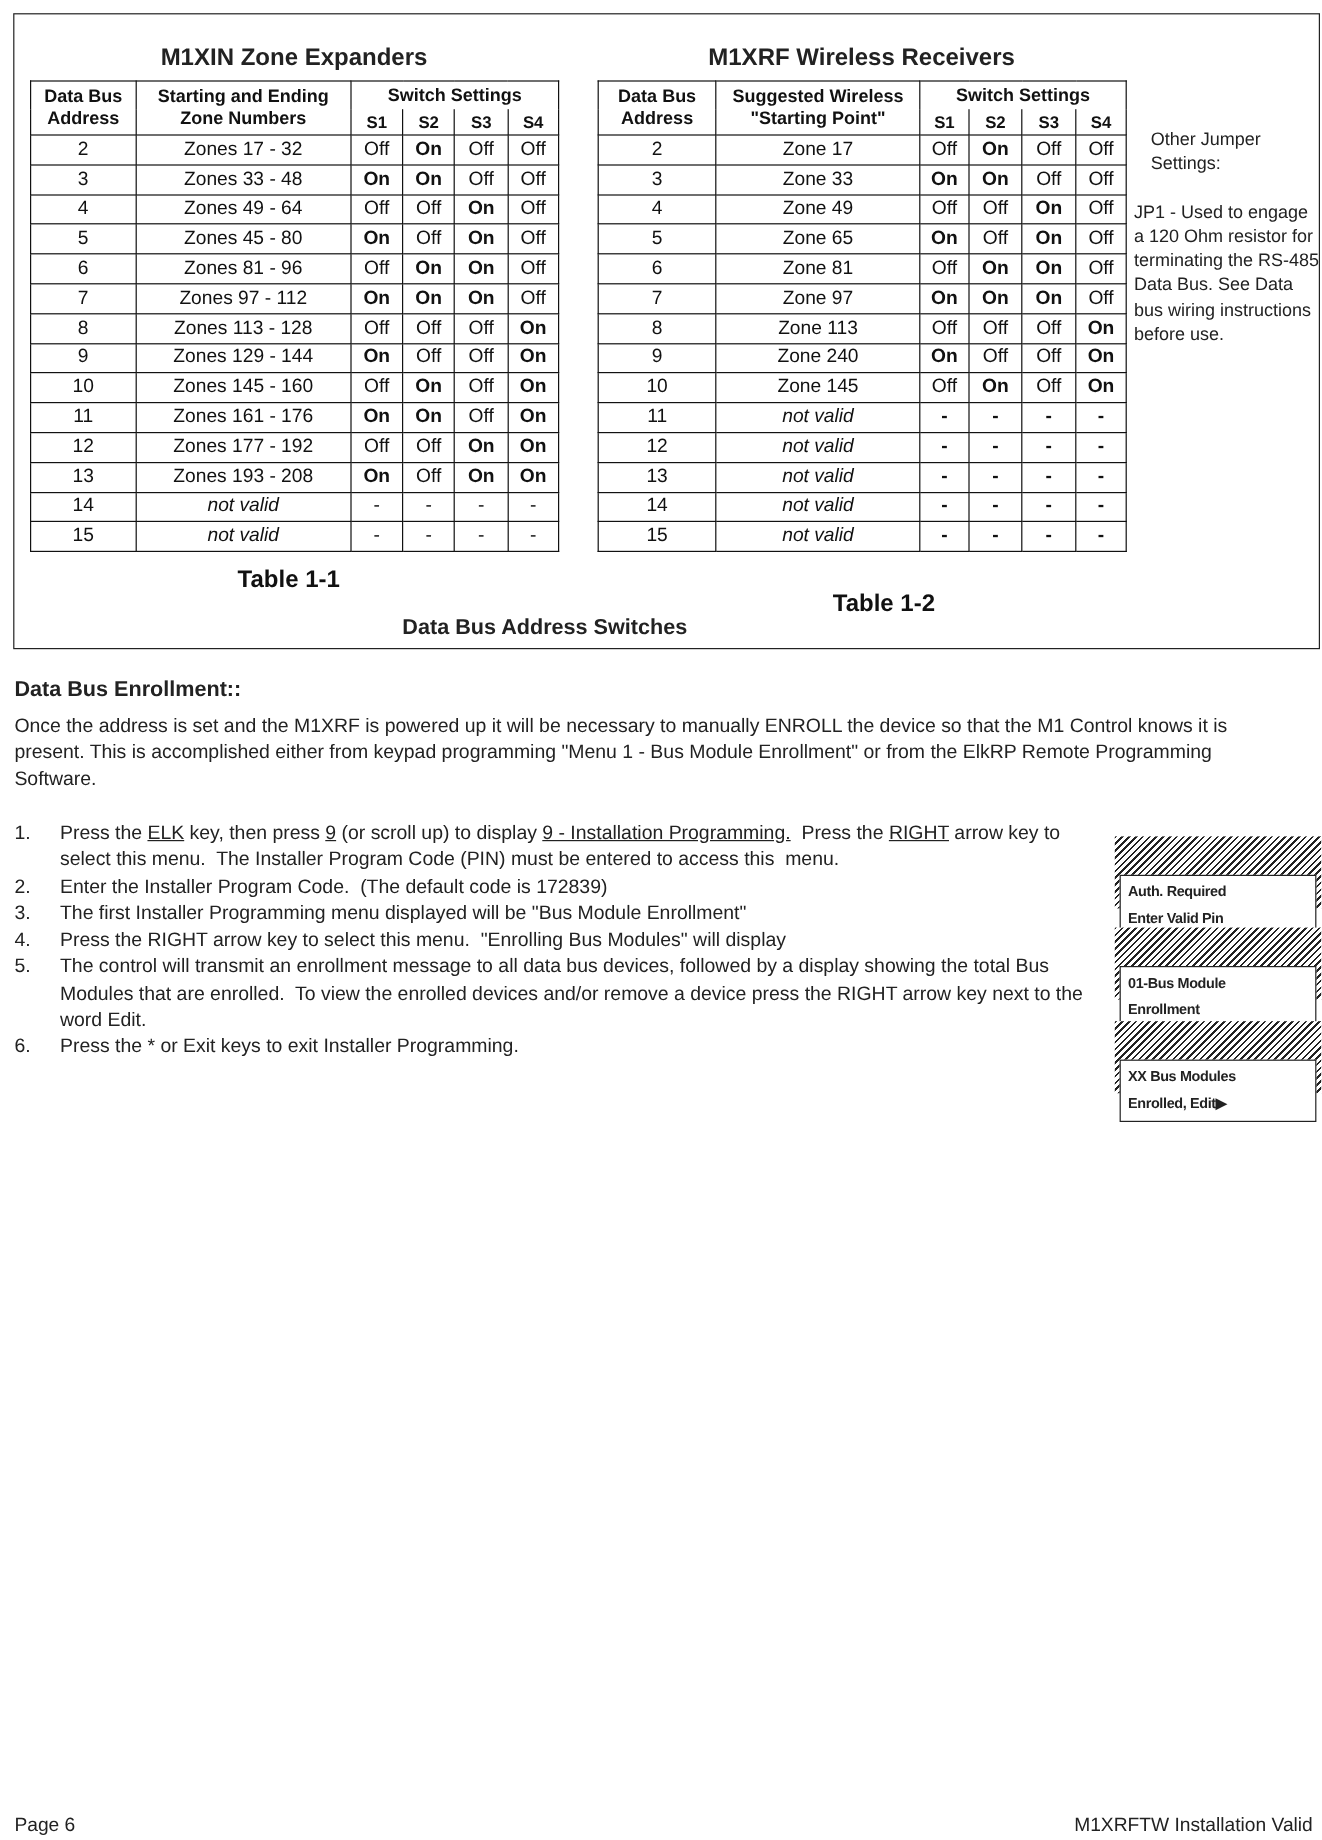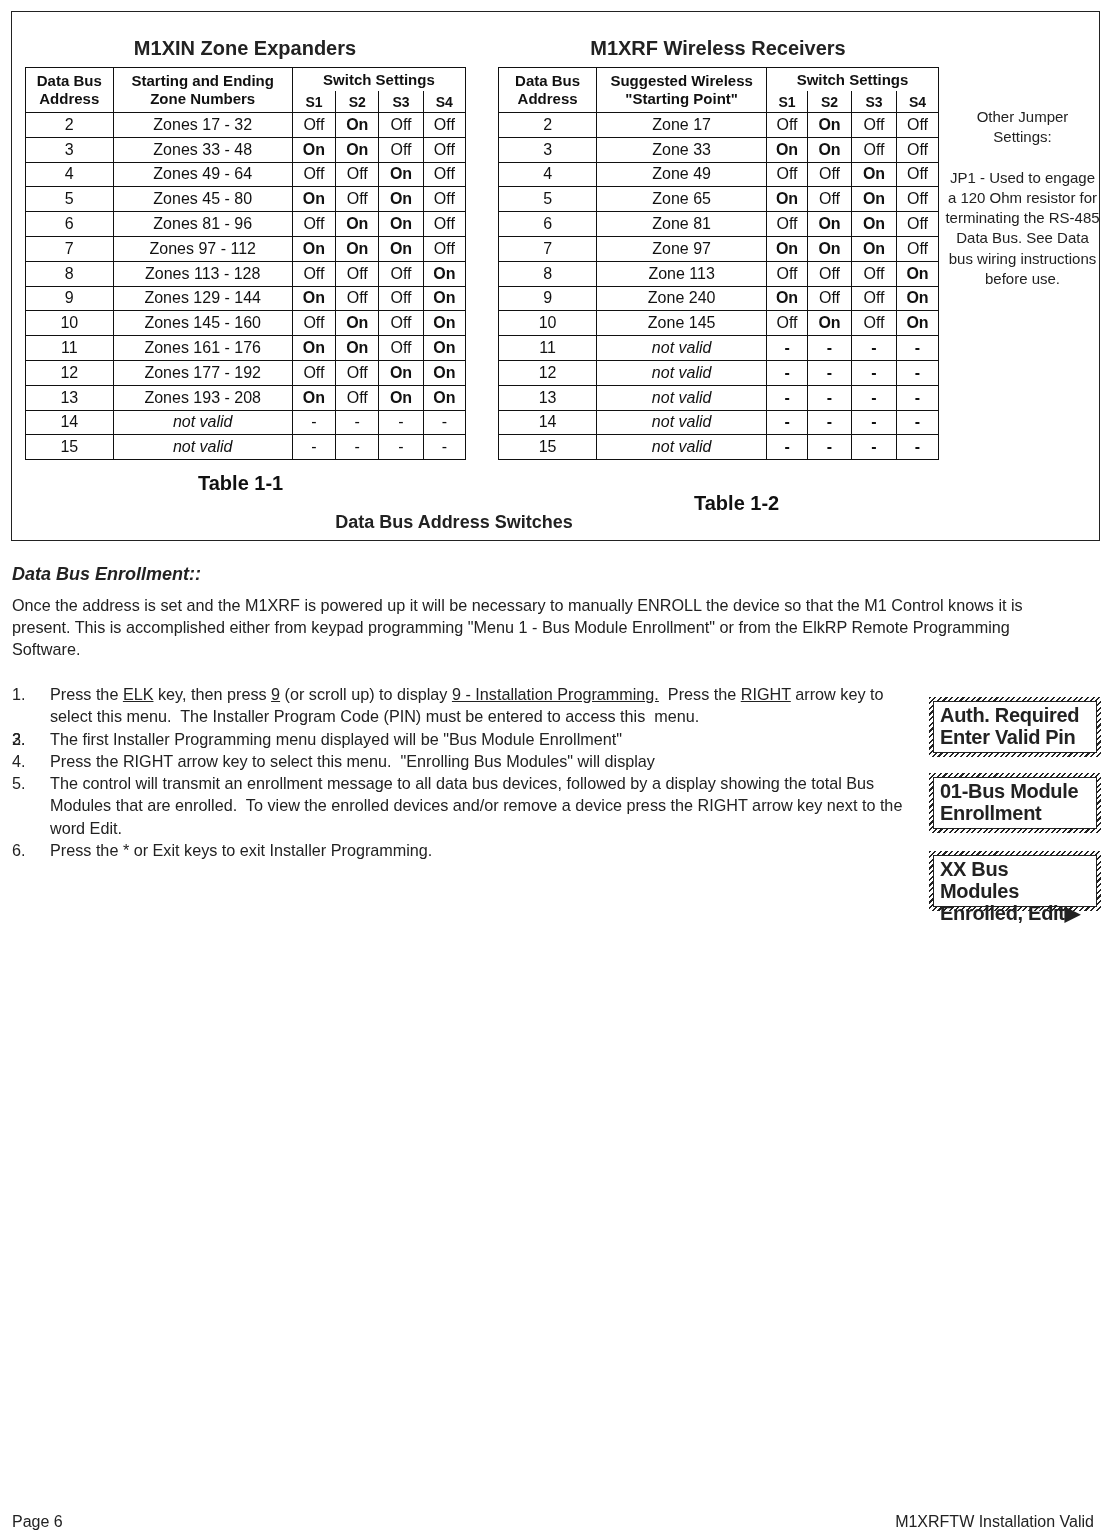--- a/index.html
+++ b/index.html
@@ -11,32 +11,32 @@
   table.sw td, table.sw th { border:1.3px solid #111; text-align:center; padding:0; height:23.8px; line-height:22px; }
   table.sw th { font-weight:bold; font-size:15px; line-height:18px; }
   table.sw th.hdr2 { height:44px; }
   table.sw .subh { border-top:none; font-size:14px; height:20px; line-height:18px; }
   table.sw .grp { border-bottom:none; height:22px; line-height:20px; }
   table.sw .on { font-weight:bold; }
   table.sw .nv { font-style:italic; }
   .caption { position:absolute; font-weight:bold; font-size:20px; color:#111; }
   .section-caption { position:absolute; left:0; width:908px; top:512px; text-align:center; font-weight:bold; font-size:18px; color:#222; }
 
-  .jumper { position:absolute; left:945px; top:107px; width:155px; text-align:center; font-size:15px; line-height:20.3px; color:#222; }
-
-  .heading { position:absolute; left:12px; top:564px; font-weight:bold; font-size:18px; color:#222;font-style:italic; }
+  .jumper { position:absolute; left:945px; top:107px; width:155px; font-size:15px; line-height:20.3px; color:#222; }
+
+  .heading { position:absolute; left:12px; top:564px; font-weight:bold; font-size:18px; color:#222; }
   .para { position:absolute; left:12px; top:594px; width:1070px; font-size:16.2px; line-height:22px; color:#222; }
   .steps { position:absolute; left:12px; top:683px; width:905px; font-size:16.2px; line-height:22.3px; color:#222; margin:0; padding:0; list-style:none; }
   .steps li { position:relative; padding-left:38px; }
   .steps .num { position:absolute; left:0; top:0; }
   .u { text-decoration:underline; }
 
   .lcd { position:absolute; left:929px; width:172px; height:60px; box-sizing:border-box; padding:4px;
          background: repeating-linear-gradient(135deg, #222 0 1.5px, #fff 1.5px 4px); }
-  .lcd-inner { background:#fff; border:1.5px solid #222; height:100%; box-sizing:border-box; padding:2px 6px; font-weight:bold; font-size:20px; line-height:22px; color:#222; letter-spacing:-0.3px; }
+  .lcd-inner { background:#fff; border:1.5px solid #222; height:100%; box-sizing:border-box; padding:2px 6px; font-weight:bold; font-size:12px; line-height:22px; color:#222; letter-spacing:-0.3px;margin-top:28px; }
   .footer-left { position:absolute; left:12px; top:1513px; font-size:16px; color:#222; }
   .footer-right { position:absolute; right:8px; top:1513px; font-size:16px; color:#222; }
 </style>
 </head>
 <body>
 
 <div class="frame"></div>
 
 <div class="tbl-title" style="left:25px;width:440px;top:37px;">M1XIN Zone Expanders</div>
 <div class="tbl-title" style="left:498px;width:440px;top:37px;">M1XRF Wireless Receivers</div>
@@ -326,21 +326,21 @@
   <div style="height:20px"></div>
   <div>JP1 - Used to engage a 120 Ohm resistor for terminating the RS-485 Data Bus. See Data bus wiring instructions before use.</div>
 </div>
 
 <div class="heading">Data Bus Enrollment::</div>
 <div class="para">
   <div>Once the address is set and the M1XRF is powered up it will be necessary to manually ENROLL the device so that the M1 Control knows it is present.  This is accomplished either from keypad programming "Menu 1 - Bus Module Enrollment" or from the ElkRP Remote Programming Software.</div>
 </div>
 <ol class="steps" id="steps">
     <li><span class="num">1.</span><span style="white-space: pre-wrap;">Press the </span><span class="u" style="white-space: pre-wrap;">ELK</span><span style="white-space: pre-wrap;"> key, then press </span><span class="u" style="white-space: pre-wrap;">9</span><span style="white-space: pre-wrap;"> (or scroll up) to display </span><span class="u" style="white-space: pre-wrap;">9 - Installation Programming.</span><span style="white-space: pre-wrap;">  Press the </span><span class="u" style="white-space: pre-wrap;">RIGHT</span><span style="white-space: pre-wrap;"> arrow key to select this menu.  The Installer Program Code (PIN) must be entered to access this  menu.</span></li>
-    <li><span class="num">2.</span></li>
+    <li><span class="num">2.</span><span style="white-space: pre-wrap;">Enter the Installer Program Code.  (The default code is 172839)</span></li>
     <li><span class="num">3.</span><span style="white-space: pre-wrap;">The first Installer Programming menu displayed will be "Bus Module Enrollment"</span></li>
     <li><span class="num">4.</span><span style="white-space: pre-wrap;">Press the RIGHT arrow key to select this menu.  "Enrolling Bus Modules" will display</span></li>
     <li><span class="num">5.</span><span style="white-space: pre-wrap;">The control will transmit an enrollment message to all data bus devices, followed by a display showing the total Bus Modules that are enrolled.  To view the enrolled devices and/or remove a device press the RIGHT arrow key next to the word Edit.</span></li>
     <li><span class="num">6.</span><span style="white-space: pre-wrap;">Press the * or Exit keys to exit Installer Programming.</span></li>
   </ol>
 
 <div class="lcd" style="top:697px;">
   <div class="lcd-inner">
       <div>Auth. Required</div>
       <div>Enter Valid Pin</div>

